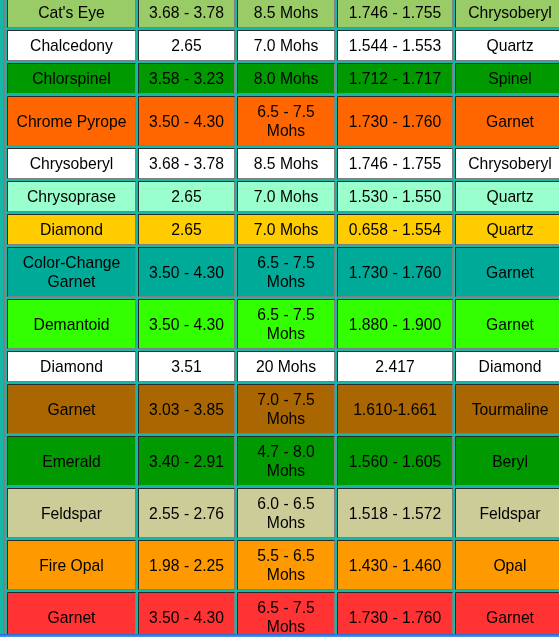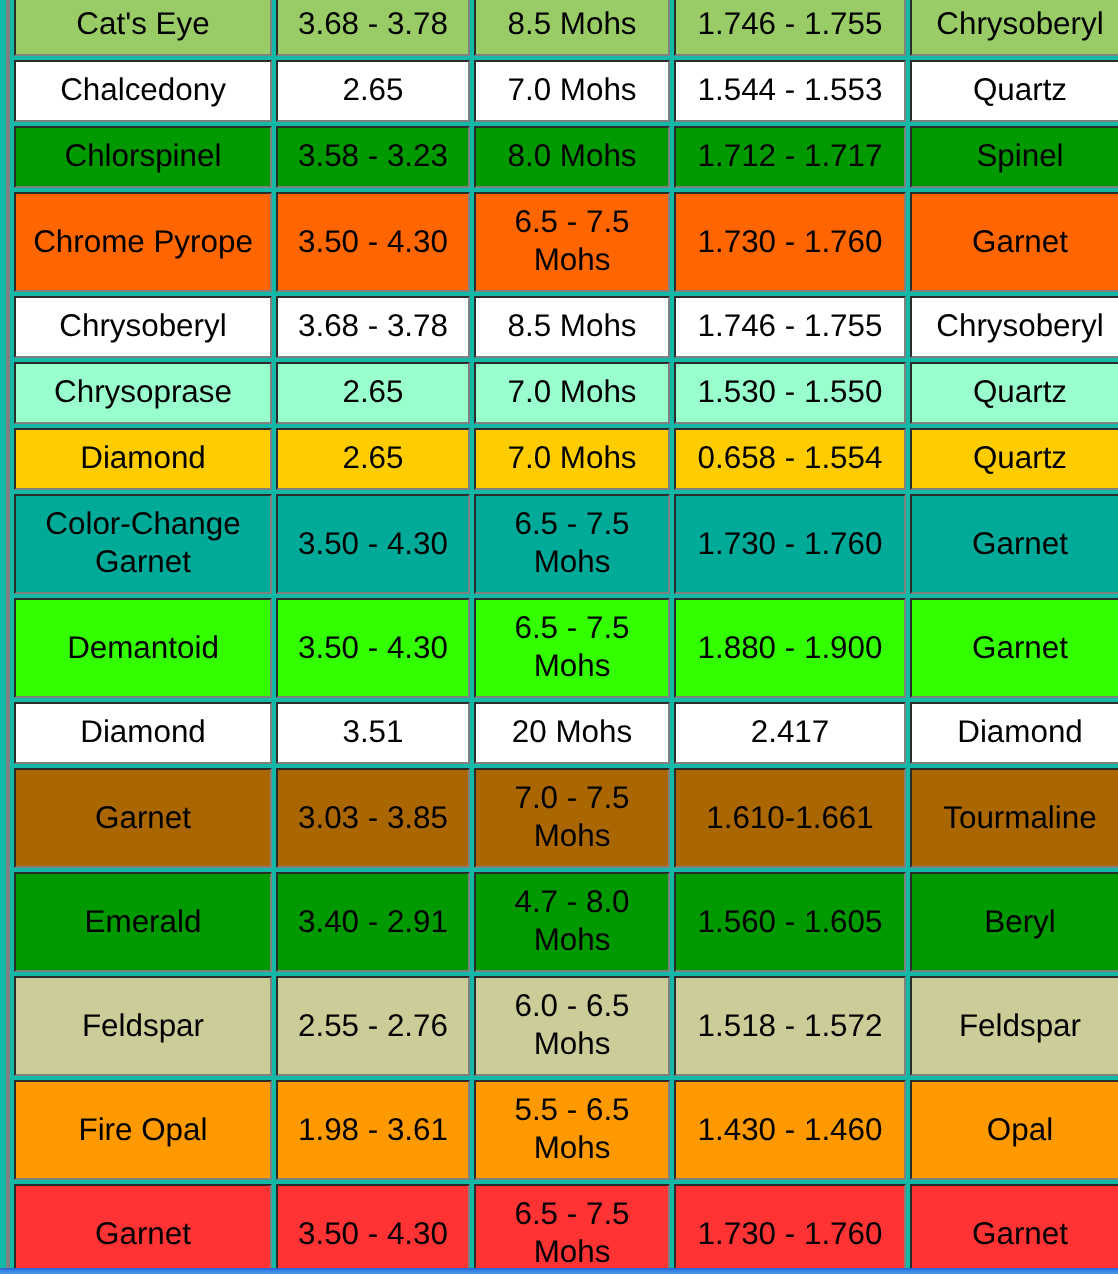--- a/index.html
+++ b/index.html
@@ -179,21 +179,21 @@
         </tr>
         <tr style="background: rgb(204, 204, 153);">
           <td class="c-name">Feldspar</td>
           <td class="c-sg">2.55 - 2.76</td>
           <td class="c-hard">6.0 - 6.5 Mohs</td>
           <td class="c-ri">1.518 - 1.572</td>
           <td class="c-sp">Feldspar</td>
         </tr>
         <tr style="background: rgb(255, 153, 0);">
           <td class="c-name">Fire Opal</td>
-          <td class="c-sg">1.98 - 3.61</td>
+          <td class="c-sg">1.98 - 2.25</td>
           <td class="c-hard">5.5 - 6.5 Mohs</td>
           <td class="c-ri">1.430 - 1.460</td>
           <td class="c-sp">Opal</td>
         </tr>
         <tr style="background: rgb(255, 51, 51);">
           <td class="c-name">Garnet</td>
           <td class="c-sg">3.50 - 4.30</td>
           <td class="c-hard">6.5 - 7.5 Mohs</td>
           <td class="c-ri">1.730 - 1.760</td>
           <td class="c-sp">Garnet</td>

